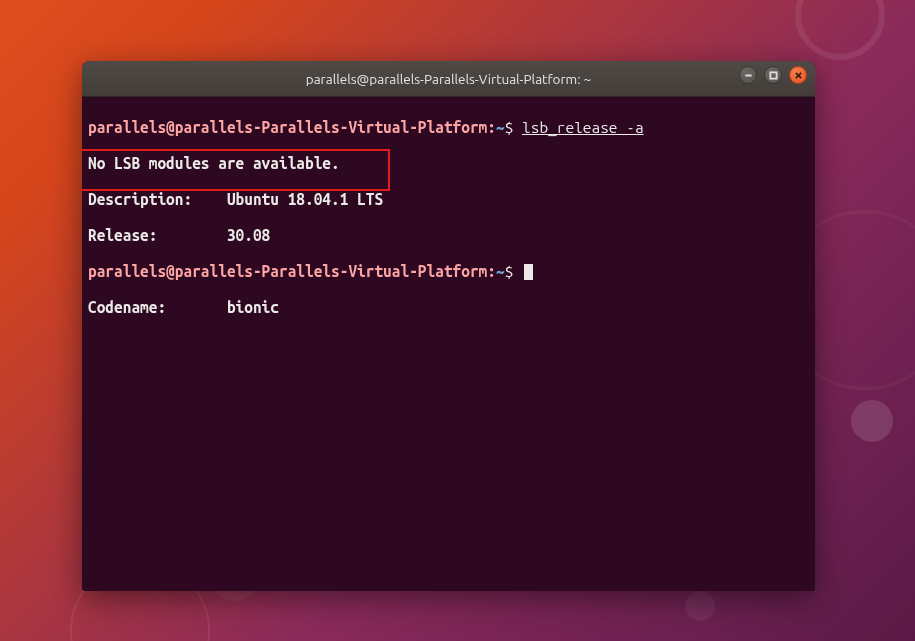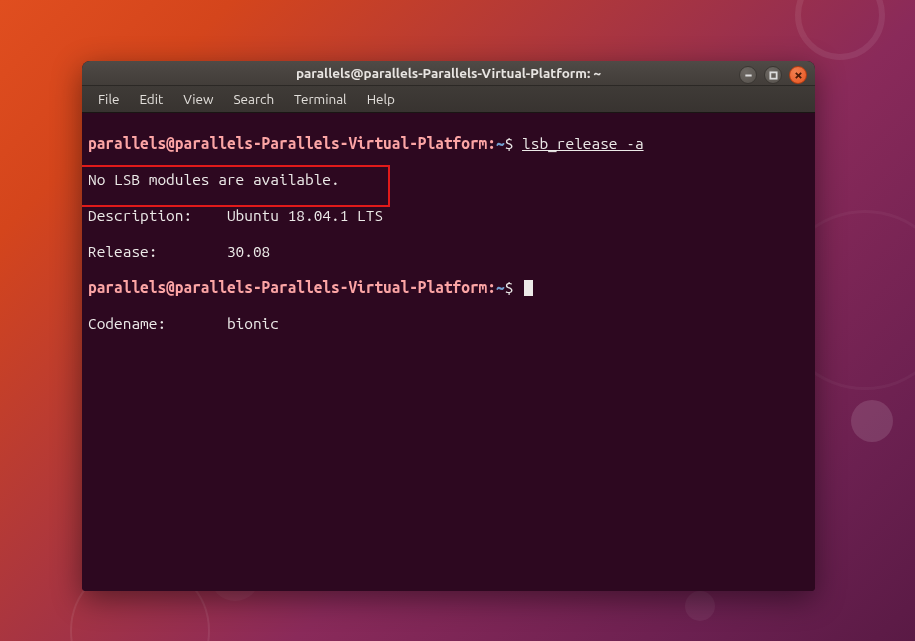--- a/index.html
+++ b/index.html
@@ -21,24 +21,24 @@
     .window {
       position: absolute; left: 82px; top: 61px;
       width: 733px; height: 530px;
       border-radius: 8px 8px 4px 4px;
       box-shadow: 0 8px 30px rgba(0,0,0,0.45);
       overflow: hidden;
       display: flex; flex-direction: column;
       background: #2d0820;
     }
     .titlebar {
-      height: 25px;
+      height: 36px;
       background: linear-gradient(to bottom, #4f4a46 0%, #423d39 100%);
       display: flex; align-items: center;
-      color: #e8e5e2; font-size: 13.5px; font-weight: 700;
+      color: #e8e5e2; font-size: 13.5px; font-weight: 400;
       position: relative;
       border-bottom: 1px solid #2b2825;
     }
     .titlebar .title { flex: 1; text-align: center; padding: 0 80px; white-space: nowrap; overflow:hidden; text-overflow:ellipsis;}
     .window-controls { position: absolute; right: 8px; top: 5px; display: flex; gap: 7px; }
     .win-btn {
       width: 18px; height: 18px; border-radius: 50%;
       display: flex; align-items: center; justify-content: center;
       font-size: 11px; line-height: 1; cursor: pointer;
       background: radial-gradient(circle at 35% 30%, #6d6863, #55504b);
@@ -69,21 +69,21 @@
       font-size: 15.5px;
       line-height: 18px;
       padding: 4px 6px;
       position: relative;
       white-space: pre;
     }
     .prompt-user { color: #fca5a5; font-weight: bold; }
     .prompt-path { color: #729fcf; font-weight: bold; }
     .prompt-dollar { color: #eceae8; }
     .cmd { color: #eceae8; text-decoration: underline; }
-    .out { color: #eceae8; }
+    .out { color: #eceae8; font-weight: bold; }
     .highlight-box {
       position: absolute;
       border: 2px solid #e11a1a;
       pointer-events: none;
     }
     .cursor-block {
       display: inline-block;
       width: 9px; height: 16px;
       background: #eceae8;
       vertical-align: text-bottom;
@@ -118,28 +118,20 @@
       </div>
       <div class="win-btn close">
         <svg viewBox="0 0 10 10">
             <line x1="2" y1="2" x2="8" y2="8"></line>
             <line x1="8" y1="2" x2="2" y2="8"></line>
           </svg>
       </div>
     </div>
   </div>
 
-  <div class="menubar">
-    <div class="menu-item">File</div>
-    <div class="menu-item">Edit</div>
-    <div class="menu-item">View</div>
-    <div class="menu-item">Search</div>
-    <div class="menu-item">Terminal</div>
-    <div class="menu-item">Help</div>
-  </div>
 
   <div class="terminal-body">
 <div class="tline"><span class="prompt-user">parallels@parallels-Parallels-Virtual-Platform</span><span class="prompt-user">:</span><span class="prompt-path">~</span><span class="prompt-dollar">$</span> <span class="cmd">lsb_release -a</span></div>
 <div class="tline out">No LSB modules are available.</div>
 <div class="tline out">Description:    Ubuntu 18.04.1 LTS</div>
 <div class="tline out">Release:        30.08</div>
 <div class="tline"><span class="prompt-user">parallels@parallels-Parallels-Virtual-Platform</span><span class="prompt-user">:</span><span class="prompt-path">~</span><span class="prompt-dollar">$</span> <span class="cursor-block"></span></div>
 <div class="tline out">Codename:       bionic</div>
 
     <div class="highlight-box" style="left:-4px; top:52px; width:312px; height:42px;"></div>

